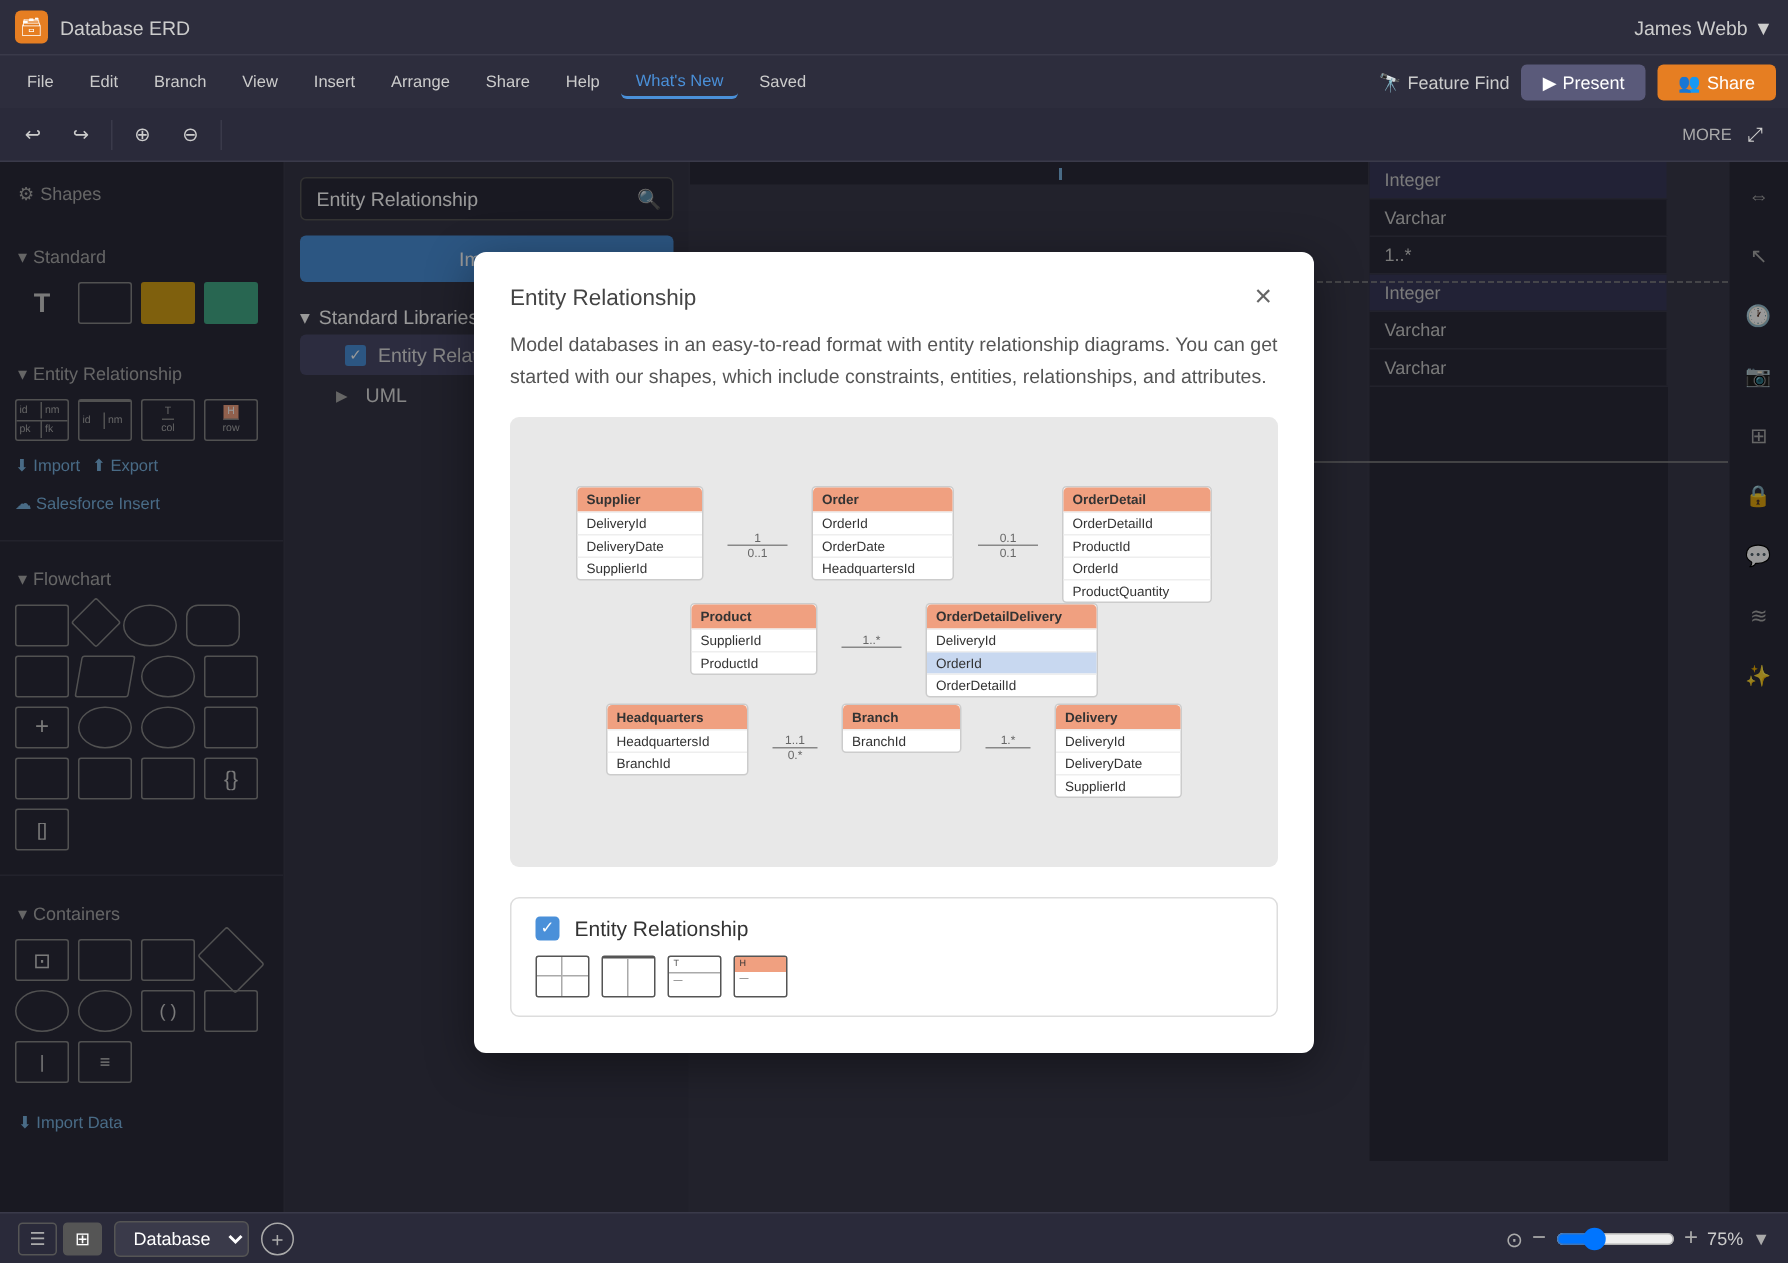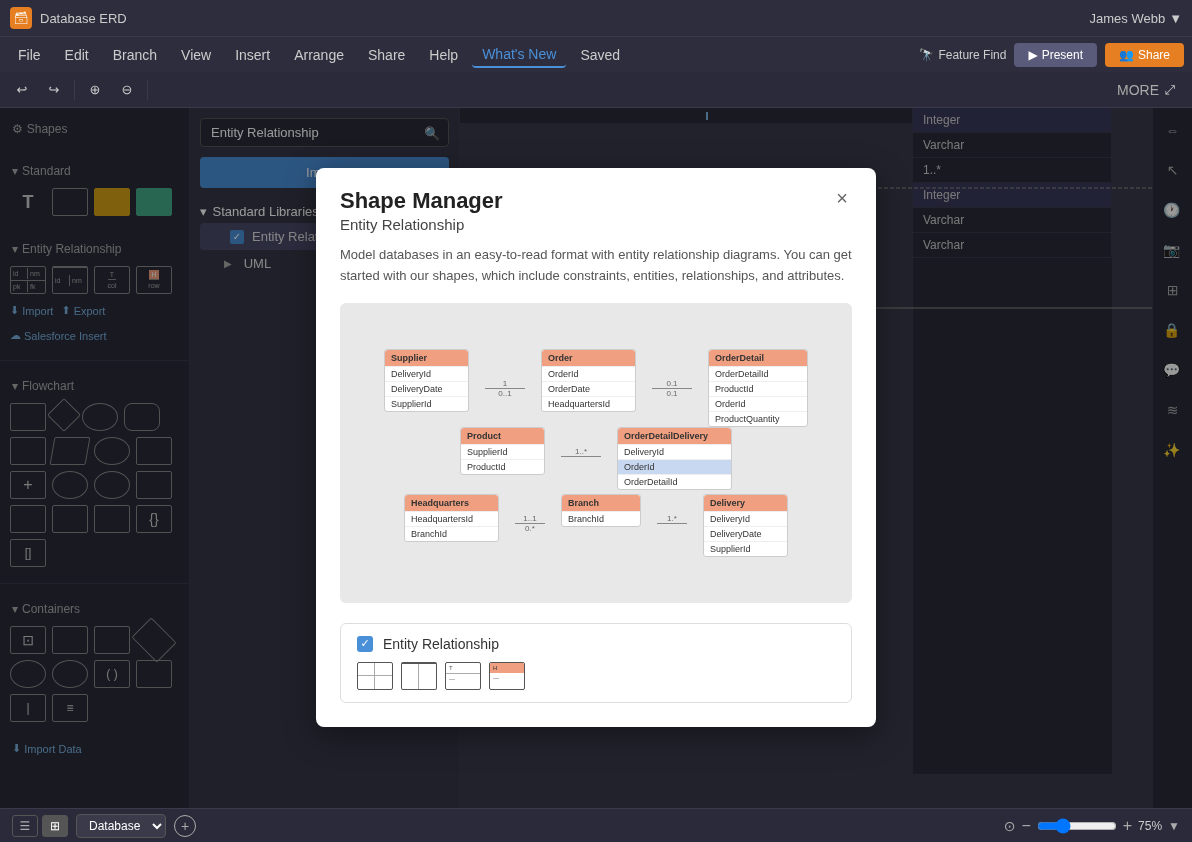--- a/index.html
+++ b/index.html
@@ -7,21 +7,21 @@
 
     
     .titlebar { height: 36px; background: #2d2d3d; display: flex; align-items: center; padding: 0 10px; justify-content: space-between; }
     .titlebar-left { display: flex; align-items: center; gap: 8px; }
     .app-icon { width: 22px; height: 22px; background: #e67e22; border-radius: 4px; display: flex; align-items: center; justify-content: center; font-size: 12px; }
     .app-title { font-size: 13px; color: #ccc; }
     .titlebar-right { font-size: 13px; color: #ccc; display: flex; align-items: center; gap: 4px; }
 
     
     .menubar { height: 36px; background: #2d2d3d; display: flex; align-items: center; padding: 0 8px; gap: 4px; border-top: 1px solid #3a3a4a; }
-    .menu-item { padding: 4px 10px; font-size: 14px; color: #ccc; cursor: pointer; border-radius: 4px; }
+    .menu-item { padding: 4px 10px; font-size: 11px; color: #ccc; cursor: pointer; border-radius: 4px; }
     .menu-item.active { color: #4a90d9; border-bottom: 2px solid #4a90d9; }
     .menubar-right { margin-left: auto; display: flex; align-items: center; gap: 8px; }
     .btn-present { background: #5a5a7a; color: #fff; border: none; padding: 5px 14px; border-radius: 4px; cursor: pointer; font-size: 12px; display: flex; align-items: center; gap: 4px; }
     .btn-share-top { background: #e67e22; color: #fff; border: none; padding: 5px 14px; border-radius: 4px; cursor: pointer; font-size: 12px; display: flex; align-items: center; gap: 4px; }
     .feature-find { color: #ccc; font-size: 12px; display: flex; align-items: center; gap: 4px; cursor: pointer; }
 
     
     .main { display: flex; height: calc(842px - 72px); }
 
     
@@ -94,21 +94,21 @@
     .modal-library-section { margin: 0 24px 24px; border: 1px solid #ddd; border-radius: 6px; padding: 12px 16px; }
     .modal-library-row { display: flex; align-items: center; gap: 10px; margin-bottom: 10px; }
     .modal-lib-checkbox { width: 16px; height: 16px; background: #4a90d9; border-radius: 3px; display: flex; align-items: center; justify-content: center; flex-shrink: 0; }
     .modal-lib-label { font-size: 14px; color: #333; font-weight: 500; }
     .modal-shapes-row { display: flex; gap: 8px; }
 
     
     .toolbar { height: 36px; background: #2a2a3a; display: flex; align-items: center; padding: 0 8px; gap: 4px; border-bottom: 1px solid #3a3a4a; }
     .toolbar-icon { width: 28px; height: 26px; display: flex; align-items: center; justify-content: center; color: #ccc; cursor: pointer; border-radius: 3px; font-size: 13px; }
     .toolbar-sep { width: 1px; height: 20px; background: #3a3a4a; margin: 0 2px; }
-    .toolbar-more { font-size: 14px; color: #aaa; }
+    .toolbar-more { font-size: 11px; color: #aaa; }
   </style>
 </head>
 <body>
 
 <div class="titlebar">
   <div class="titlebar-left">
     <div class="app-icon">
       <span>🗃</span>
     </div>
     <span class="app-title">Database ERD</span>
@@ -370,21 +370,20 @@
     <div class="right-panel-icon">🔒</div>
     <div class="right-panel-icon">💬</div>
     <div class="right-panel-icon">≋</div>
     <div class="right-panel-icon">✨</div>
   </div>
 
   <div class="modal-overlay">
     <div class="modal">
       <div class="modal-header">
         <div>
-          <div class="modal-title">Shape Manager</div>
           <div class="modal-subtitle">Entity Relationship</div>
         </div>
         <button class="modal-close">×</button>
       </div>
       <div class="modal-desc">Model databases in an easy-to-read format with entity relationship diagrams. You can get started with our shapes, which include constraints, entities, relationships, and attributes.</div>
 
       <div class="modal-preview">
         <div class="erd-preview">
 
           <div style="display:flex;gap:16px;align-items:flex-start;justify-content:center;">

